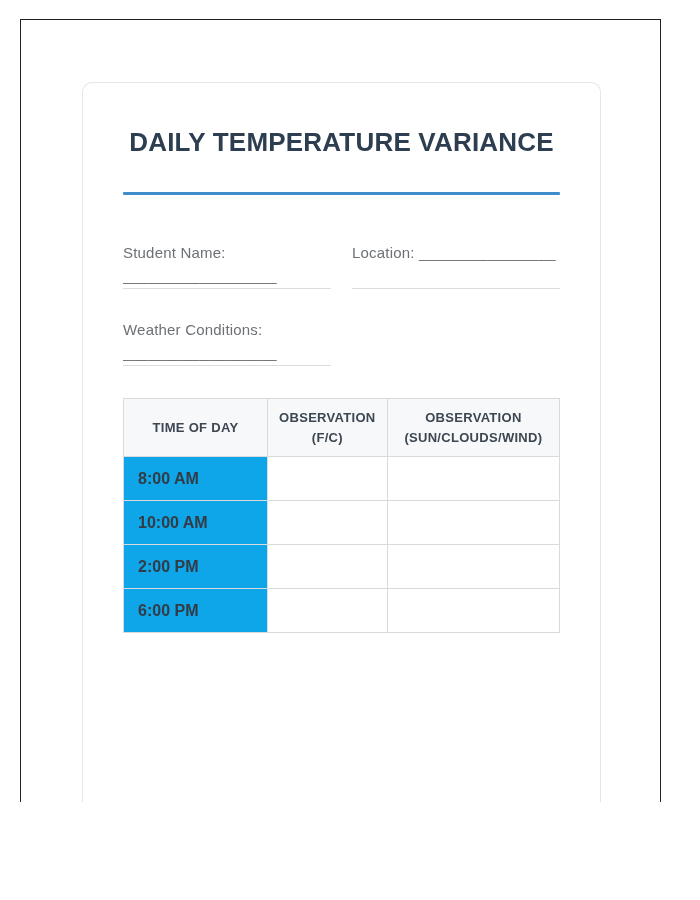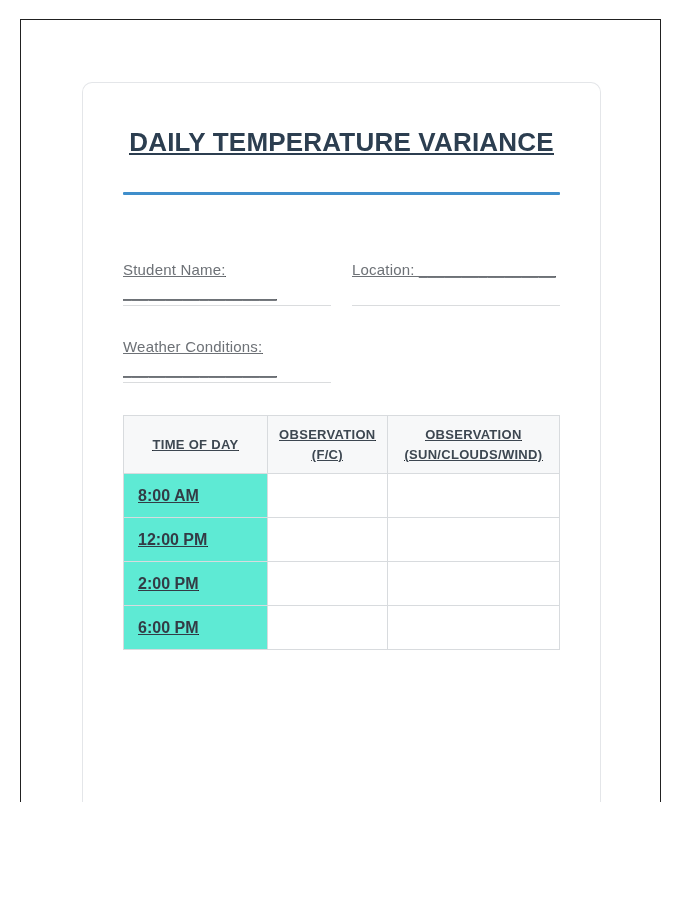--- a/index.html
+++ b/index.html
@@ -1,15 +1,15 @@
 <!DOCTYPE html>
 <html><head>
 <meta charset="utf-8">
 <style>
-  * { box-sizing: border-box; margin: 0; padding: 0; text-decoration: underline; }
+  * { box-sizing: border-box; margin: 0; padding: 0; }
   html, body {
     width: 700px; height: 900px;
     background: #ffffff;
     font-family: "Liberation Sans", sans-serif;
     position: relative;
     overflow: hidden;
   }
   .frame {
     position: absolute;
     left: 20px; top: 19px;
@@ -45,21 +45,21 @@
     text-align: center;
     line-height: 1.3;
   }
   .divider {
     margin-top: 34px;
     height: 3px;
     background: #3f8ecb;
     border-radius: 1px;
   }
   .fields {
-    margin-top: 64px;
+    margin-top: 47px;
     display: grid;
     grid-template-columns: 1fr 1fr;
     column-gap: 21px;
     row-gap: 30px;
   }
   .field {
     height: 47px;
     border-bottom: 1px solid #dadcde;
     font-size: 15px;
     letter-spacing: 0.2px;
@@ -85,21 +85,21 @@
     text-align: center;
     white-space: pre-line;
     line-height: 1.5;
   }
   table.obs td {
     border: 1px solid #d8dbde;
     height: 44px;
     background: #ffffff;
   }
   table.obs td.time-cell {
-    background: #5eead4;
+    background: #0ea5e9;
     font-size: 16px;
     font-weight: 600;
     color: #333b45;
     padding-left: 14px;
     text-align: left;
   }
 </style>
 </head>
 <body>
 
@@ -133,21 +133,21 @@
 (SUN/CLOUDS/WIND)</th>
       </tr>
     </thead>
     <tbody>
       <tr>
         <td class="time-cell">8:00 AM</td>
         <td></td>
         <td></td>
       </tr>
       <tr>
-        <td class="time-cell">12:00 PM</td>
+        <td class="time-cell">10:00 AM</td>
         <td></td>
         <td></td>
       </tr>
       <tr>
         <td class="time-cell">2:00 PM</td>
         <td></td>
         <td></td>
       </tr>
       <tr>
         <td class="time-cell">6:00 PM</td>

